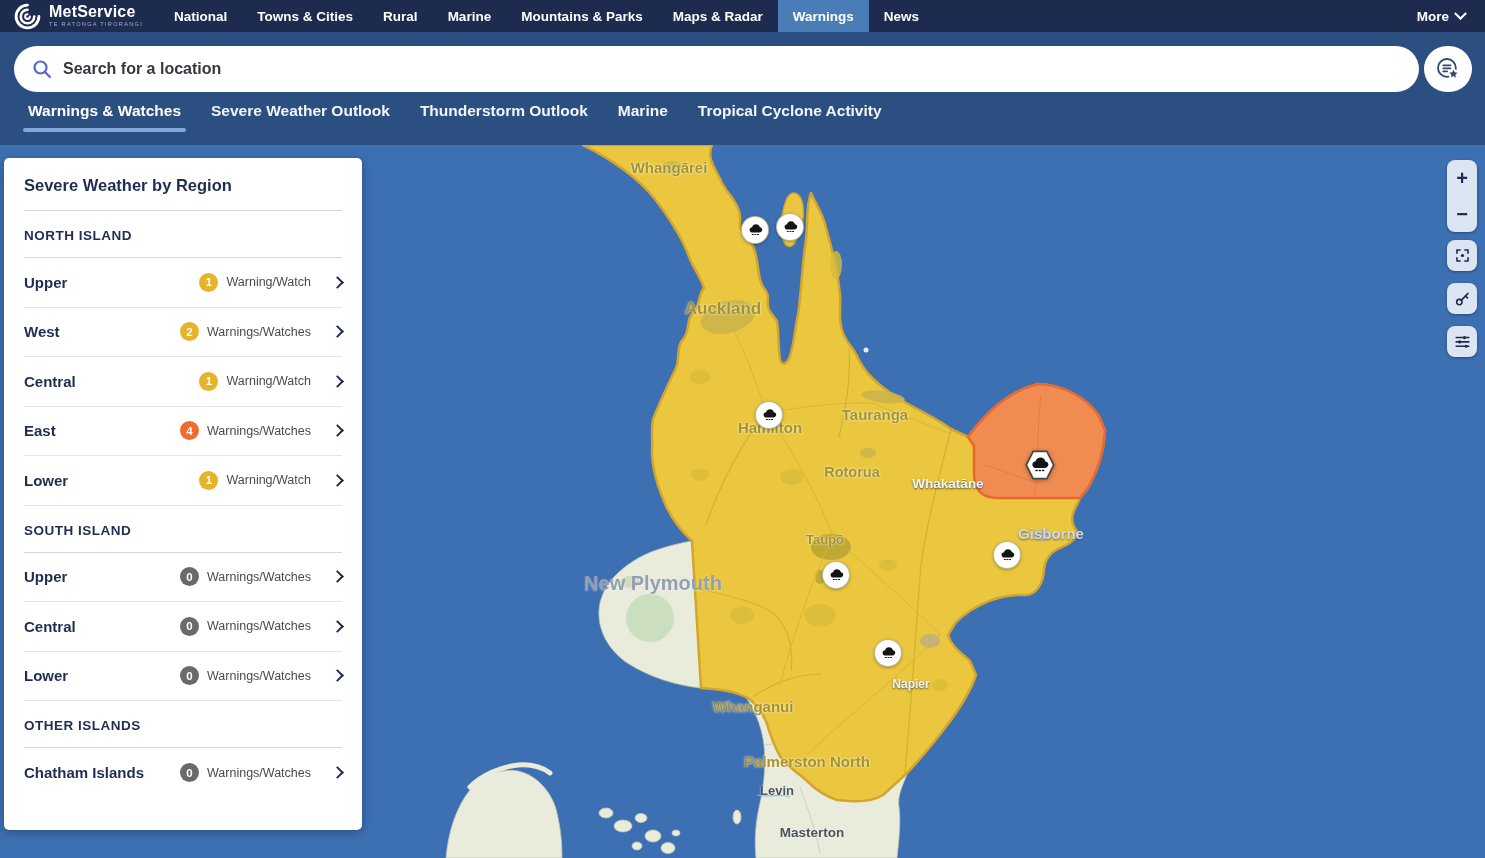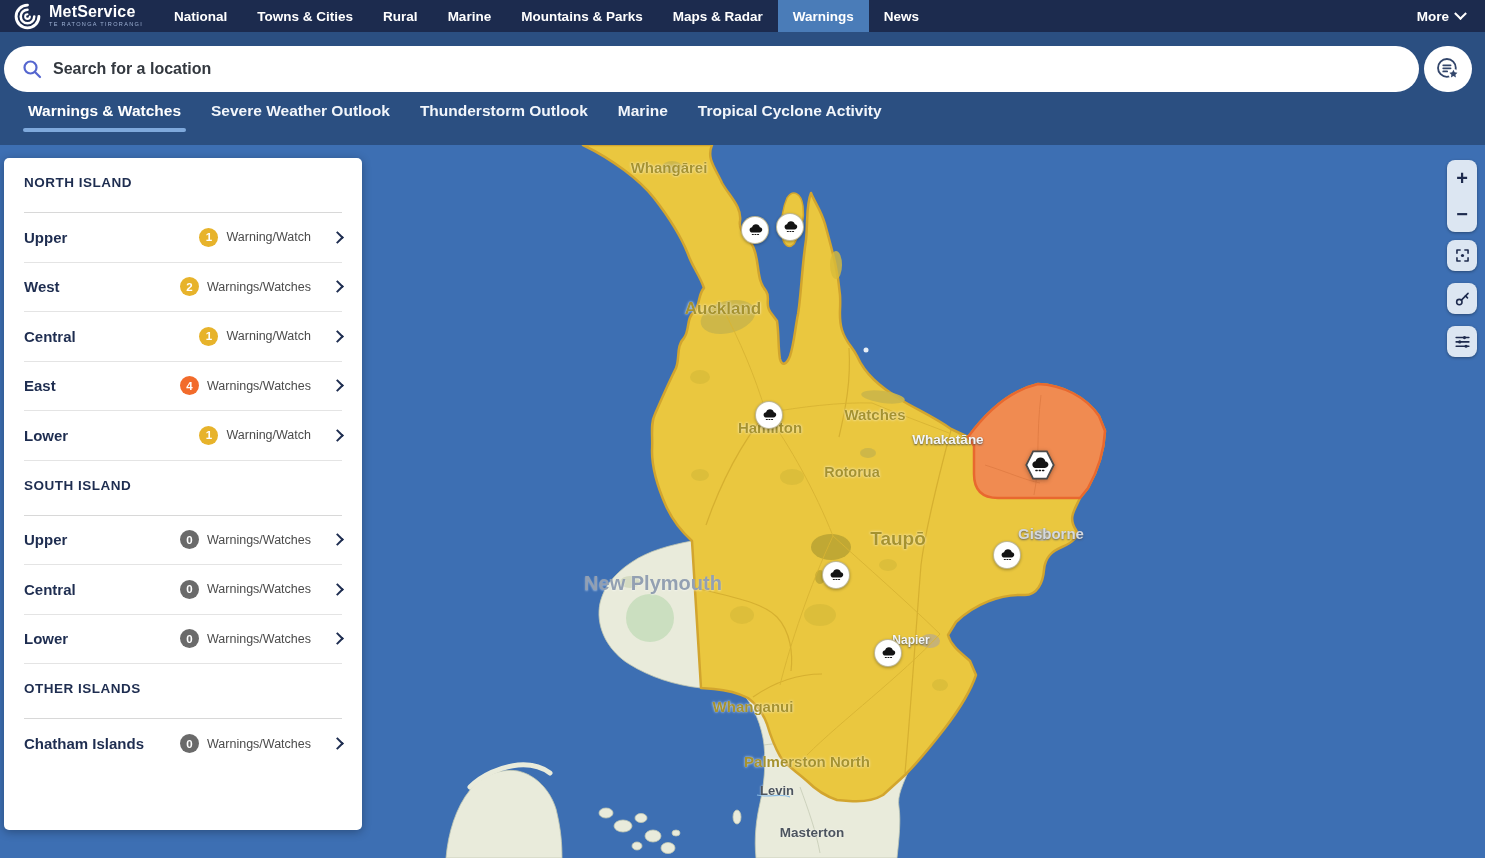--- a/index.html
+++ b/index.html
@@ -13,56 +13,56 @@
   .brand-name { font-size:16px; font-weight:700; letter-spacing:.2px; }
   .brand-tag { font-size:5.6px; letter-spacing:1.3px; color:#9DB1D4; margin-top:2px; }
   .nav-items { display:flex; align-items:stretch; }
   .nav-item { display:flex; align-items:center; padding:0 15px; font-size:13.5px; font-weight:600; cursor:pointer; }
   .nav-item.active { background:#4A7CB8; }
   .nav-more { margin-left:auto; display:flex; align-items:center; gap:7px; padding-right:20px; font-size:13.5px; font-weight:600; cursor:pointer;text-align:right; }
   .chev-down { width:9px; height:9px; border-right:2px solid #fff; border-bottom:2px solid #fff; transform:rotate(45deg) translate(-2px,-2px); }
 
   
   .subheader { height:113px; background:#2B4F81; position:relative; z-index:25; }
-  .search-row { display:flex; gap:5px; padding:14px 13px 0 4px; align-items:center; }
+  .search-row { display:flex; gap:5px; padding:14px 13px 0 14px; align-items:center; }
   .search-box { flex:1; background:#fff; height:46px; border-radius:24px; display:flex; align-items:center; gap:11px; padding:0 18px; }
   .search-box svg { flex:none; }
   .search-box input { border:none; outline:none; width:100%; font-family:"Liberation Sans",sans-serif; font-size:16px; font-weight:700; color:#2e3338; background:transparent; }
   .search-box input::placeholder { color:#33383f; opacity:1; }
   .search-fav { width:48px; height:46px; background:#fff; border-radius:24px; display:flex; align-items:center; justify-content:center; cursor:pointer; }
   .tabs { display:flex; gap:30px; padding-left:28px; margin-top:10px;text-align:right; }
   .tab { color:#F2F6FB; font-size:15.5px; font-weight:600; padding-bottom:12px; position:relative; cursor:pointer; white-space:nowrap; }
   .tab.active { font-weight:700; color:#fff; }
   .tab.active::after { content:""; position:absolute; left:-5px; right:-5px; bottom:0; height:4px; background:#7FA9DC; border-radius:3px; }
 
   
   .mapwrap { position:absolute; left:0; right:0; top:145px; bottom:0; background:#3D6FB3; cursor:grab; z-index:1; }
   .mapwrap svg.basemap { position:absolute; inset:0; }
   .ml { position:absolute; transform:translate(-50%,-50%); white-space:nowrap; pointer-events:none; z-index:3; }
   .ml.olive { color:#A5922F; font-weight:700; text-shadow:0 0 3px rgba(255,255,255,.75),0 0 1px rgba(255,255,255,.55);margin-top:6px; }
-  .ml.white { color:#F2F5F8; font-weight:700; text-shadow:0 1px 2px rgba(50,55,65,.85); }
+  .ml.white { color:#F2F5F8; font-weight:700; text-shadow:0 1px 2px rgba(50,55,65,.85);margin-top:44px; }
   .ml.lightgray { color:#D5D9DF; font-weight:700; text-shadow:0 1px 2px rgba(70,75,85,.8); }
   .ml.seagray { color:#93A0B2; font-weight:700; text-shadow:0 1px 2px rgba(255,255,255,.45); }
   .ml.dark { color:#4C545E; font-weight:700; text-shadow:0 0 2px rgba(255,255,255,.85); }
   .wx { position:absolute; transform:translate(-50%,-50%); width:28px; height:28px; background:#fff; border:1px solid rgba(150,138,80,.6); border-radius:50%; box-shadow:0 1px 3px rgba(0,0,0,.3); display:flex; align-items:center; justify-content:center; z-index:4; cursor:pointer; }
   .wx svg { width:19px; height:19px; }
   .wx.hex { width:38px; height:38px; background:none; border:none; box-shadow:none; border-radius:0; }
   .wx.hex svg { width:38px; height:38px; filter:drop-shadow(0 1px 2px rgba(0,0,0,.3)); }
 
   
   .ctrl { position:absolute; right:8px; background:#DCE6F2; border-radius:8px; box-shadow:0 1px 3px rgba(0,0,0,.35); z-index:6; }
   .ctrl-zoom { top:15px; width:30px; height:72px; display:flex; flex-direction:column; }
   .ctrl-zoom button { flex:1; border:none; background:transparent; font-size:20px; font-weight:700; color:#1E2B4E; cursor:pointer; font-family:"Liberation Sans",sans-serif; }
   .ctrl-btn { width:30px; height:31px; display:flex; align-items:center; justify-content:center; cursor:pointer; }
   .ctrl-btn svg { width:19px; height:19px; stroke:#1E2B4E; fill:none; stroke-width:2; stroke-linecap:round; stroke-linejoin:round; }
 
   
   .card { position:absolute; left:4px; top:158px; width:358px; height:672px; background:#fff; border-radius:5px; box-shadow:0 2px 10px rgba(0,0,0,.3); z-index:20; padding:0 20px; overflow:hidden; }
   .card-title { font-size:16.5px; font-weight:700; color:#1E2D50; padding:18px 0 15px; border-bottom:1px solid #d8d8d8; }
-  .sec-head { font-size:13.5px; font-weight:700; letter-spacing:.5px; color:#1E2D50; padding:17px 0 22px; border-bottom:1px solid #d8d8d8; }
+  .sec-head { font-size:13.5px; font-weight:700; letter-spacing:.5px; color:#1E2D50; padding:17px 0 14px; border-bottom:1px solid #d8d8d8; }
   .row { height:49.5px; display:flex; align-items:center; justify-content:space-between; border-bottom:1px solid #e4e4e4; cursor:pointer; }
   .row.last { border-bottom:none; }
   .row-label { font-size:15px; font-weight:700; color:#1E2D50; }
   .row-right { display:flex; align-items:center; gap:8px; }
   .badge { width:19px; height:19px; border-radius:50%; color:#fff; font-size:11.5px; font-weight:700; display:flex; align-items:center; justify-content:center; }
   .badge.yellow { background:#E7B32B; }
   .badge.orange { background:#F26B2B; }
   .badge.zero { background:#6A6A6A; }
   .row-text { font-size:12.5px; color:#4b4b4b; }
   .chev { width:9px; height:9px; border-right:2.6px solid #1E2D50; border-bottom:2.6px solid #1E2D50; transform:rotate(-45deg); margin-left:14px; }
@@ -211,25 +211,25 @@
     <g stroke="#DE7A42" stroke-width="1" opacity="0.8" fill="none">
       <path d="M1041,250 C1036,290 1040,320 1034,350"></path>
       <path d="M985,320 C1010,328 1025,335 1040,338"></path>
     </g>
 
     <circle cx="866" cy="205" r="2.5" fill="#E8EFF6"></circle>
   </svg>
 
   <span class="ml olive" style="left:669px;top:16px;font-size:15px">Whangārei</span>
   <span class="ml olive" style="left:723px;top:158px;font-size:17px">Auckland</span>
-  <span class="ml olive" style="left:875px;top:263px;font-size:15px">Watches</span>
+  <span class="ml olive" style="left:875px;top:263px;font-size:15px">Tauranga</span>
   <span class="ml olive" style="left:770px;top:276px;font-size:15px">Hamilton</span>
   <span class="ml olive" style="left:852px;top:321px;font-size:14.5px">Rotorua</span>
   <span class="ml white" style="left:948px;top:294px;font-size:13.5px">Whakatāne</span>
-  <span class="ml olive" style="left:898px;top:388px;font-size:19px">Taupō</span>
+  <span class="ml olive" style="left:825px;top:388px;font-size:13px">Taupō</span>
   <span class="ml lightgray" style="left:1051px;top:388px;font-size:15px">Gisborne</span>
   <span class="ml seagray" style="left:653px;top:438px;font-size:20px">New Plymouth</span>
   <span class="ml white" style="left:911px;top:495px;font-size:12px">Napier</span>
   <span class="ml olive" style="left:753px;top:555px;font-size:15px">Whanganui</span>
   <span class="ml olive" style="left:807px;top:610px;font-size:15px">Palmerston North</span>
   <span class="ml dark" style="left:777px;top:645px;font-size:13px">Levin</span>
   <span class="ml dark" style="left:812px;top:687px;font-size:13.5px">Masterton</span>
 
   <div class="wx" style="left:755px;top:85px">
       <svg viewBox="0 0 24 24">
@@ -328,20 +328,21 @@
         <circle cx="14.5" cy="7" r="2" fill="#1E2B4E" stroke="none"></circle>
         <line x1="4" y1="12.5" x2="20" y2="12.5"></line>
         <circle cx="8.5" cy="12.5" r="2" fill="#1E2B4E" stroke="none"></circle>
         <line x1="4" y1="18" x2="20" y2="18"></line>
         <circle cx="16.5" cy="18" r="2" fill="#1E2B4E" stroke="none"></circle>
       </svg>
   </div>
 </div>
 
 <div class="card">
+  <div class="card-title">Severe Weather by Region</div>
 
   <div class="sec-head">NORTH ISLAND</div>
   <div class="row">
     <span class="row-label">Upper</span>
     <span class="row-right">
         <span class="badge yellow">1</span>
         <span class="row-text">Warning/Watch</span>
         <span class="chev"></span>
       </span>
   </div>

